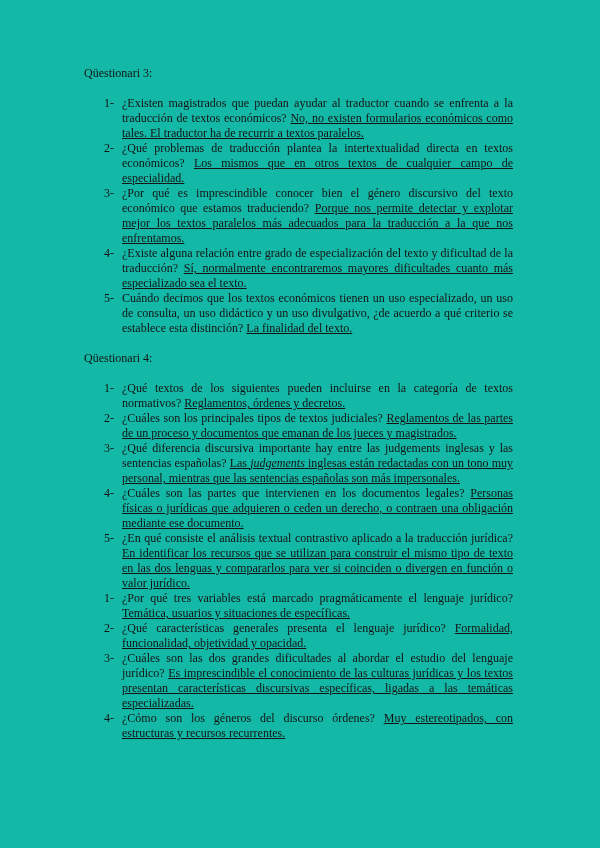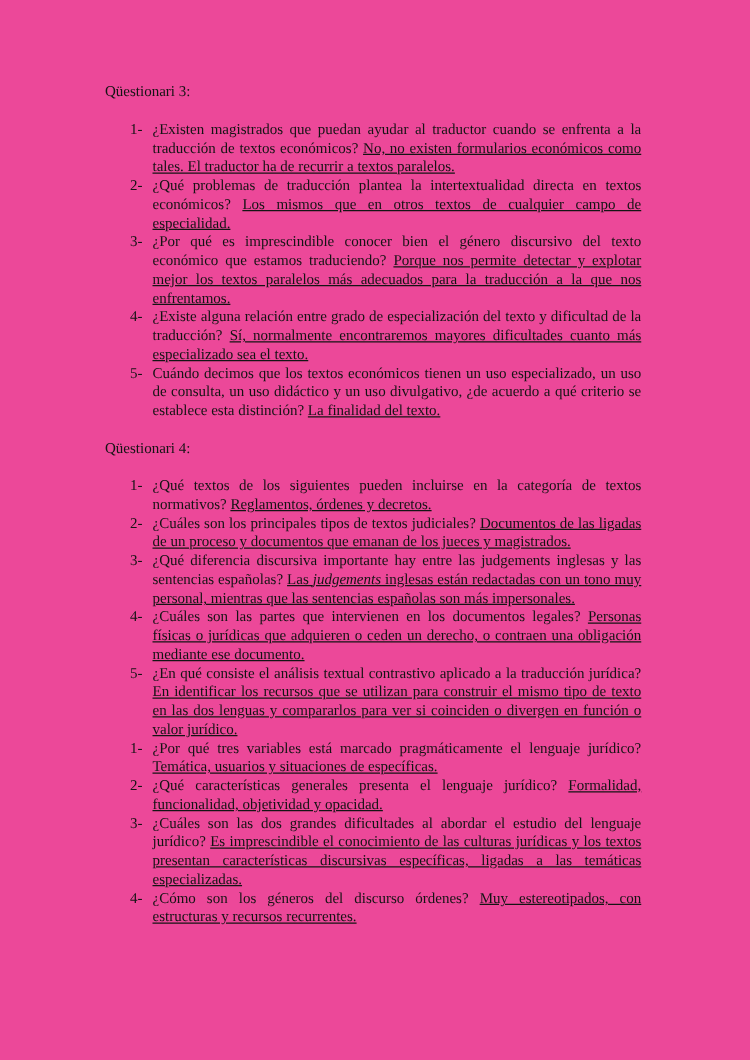--- a/index.html
+++ b/index.html
@@ -1,21 +1,21 @@
 <!DOCTYPE html>
 <html><head>
 <meta charset="utf-8">
 <style>
   html, body { margin: 0; padding: 0; background: #ffffff; }
   .page {
     position: relative;
     width: 600px;
     height: 848px;
     margin: 0 auto;
-    background: #ec4899;
+    background: #14b8a6;
     box-sizing: border-box;
     padding: 66px 87px 20px 84px;
     overflow: hidden;
     font-family: "Liberation Serif", "DejaVu Serif", serif;
     font-size: 12px;
     line-height: 15px;
     color: #141414;
   }
   .sec-title {
     font-size: 12px;
@@ -86,21 +86,21 @@
     <h2 class="sec-title">Qüestionari 4:</h2>
     <ol class="items">
       <li class="item">
         <span class="marker">1-</span>
         <span class="q">¿Qué textos de los siguientes pueden incluirse en la categoría de textos normativos?</span>
         <span class="a">Reglamentos, órdenes y decretos.</span>
       </li>
       <li class="item">
         <span class="marker">2-</span>
         <span class="q">¿Cuáles son los principales tipos de textos judiciales?</span>
-        <span class="a">Documentos de las ligadas de un proceso y documentos que emanan de los jueces y magistrados.</span>
+        <span class="a">Reglamentos de las partes de un proceso y documentos que emanan de los jueces y magistrados.</span>
       </li>
       <li class="item">
         <span class="marker">3-</span>
         <span class="q">¿Qué diferencia discursiva importante hay entre las judgements inglesas y las sentencias españolas?</span>
         <span class="a"><span>Las </span><span class="a-it">judgements</span><span> inglesas están redactadas con un tono muy personal, mientras que las sentencias españolas son más impersonales.</span></span>
       </li>
       <li class="item">
         <span class="marker">4-</span>
         <span class="q">¿Cuáles son las partes que intervienen en los documentos legales?</span>
         <span class="a">Personas físicas o jurídicas que adquieren o ceden un derecho, o contraen una obligación mediante ese documento.</span>

